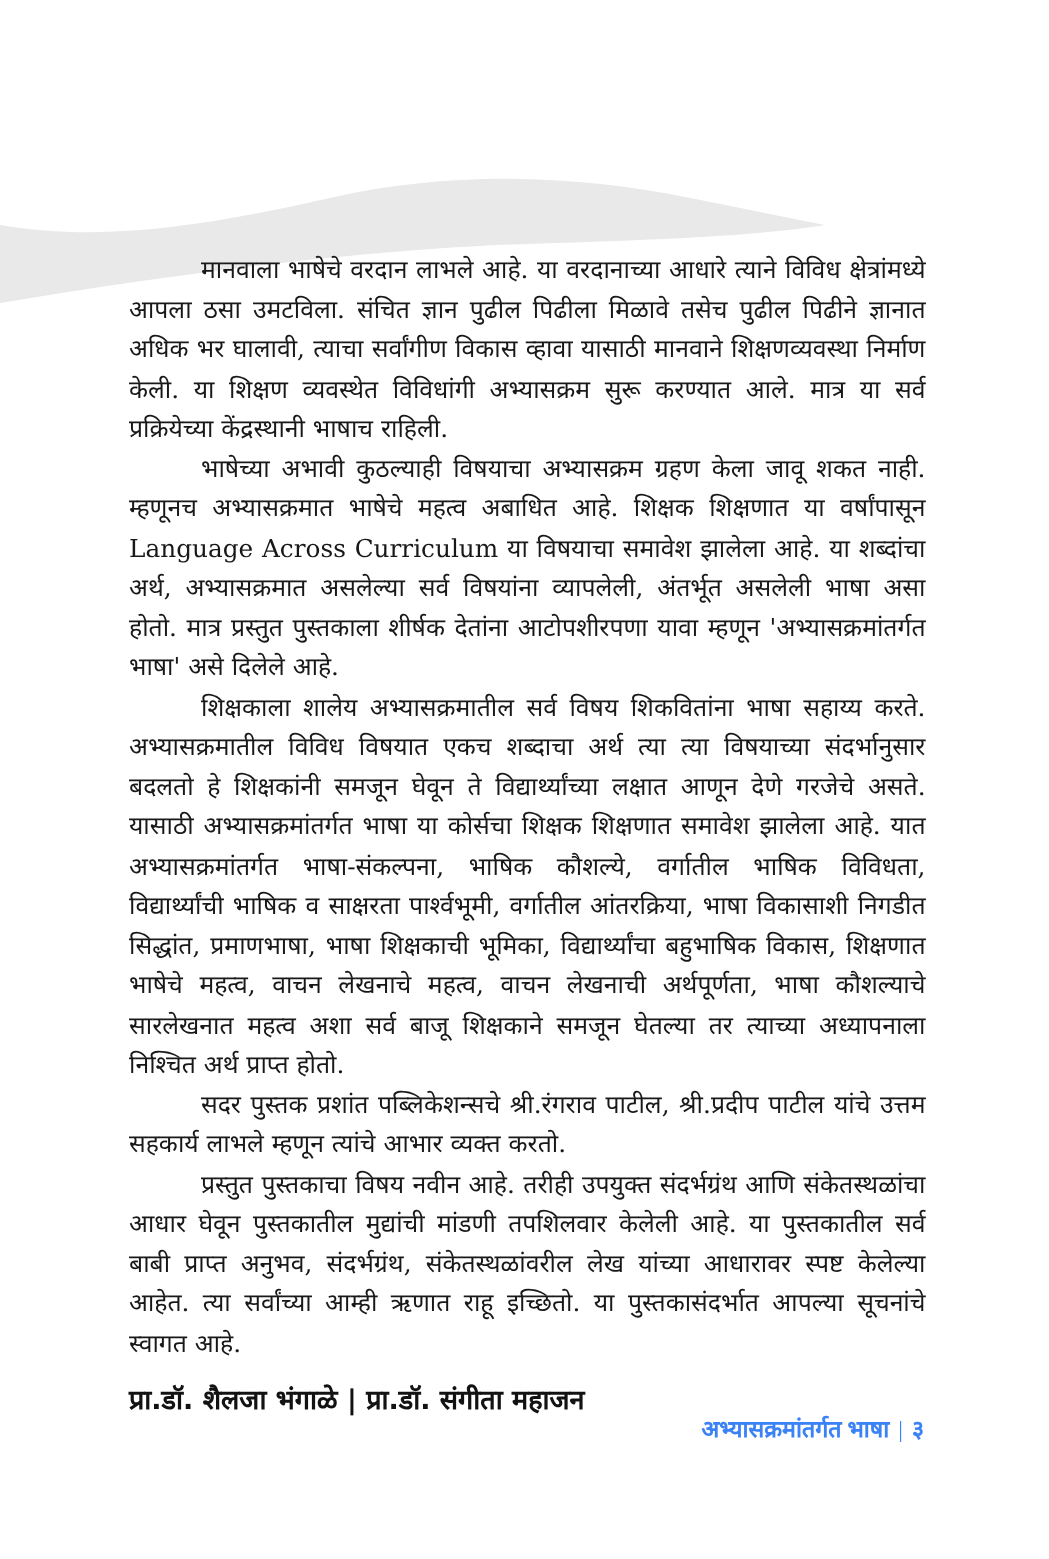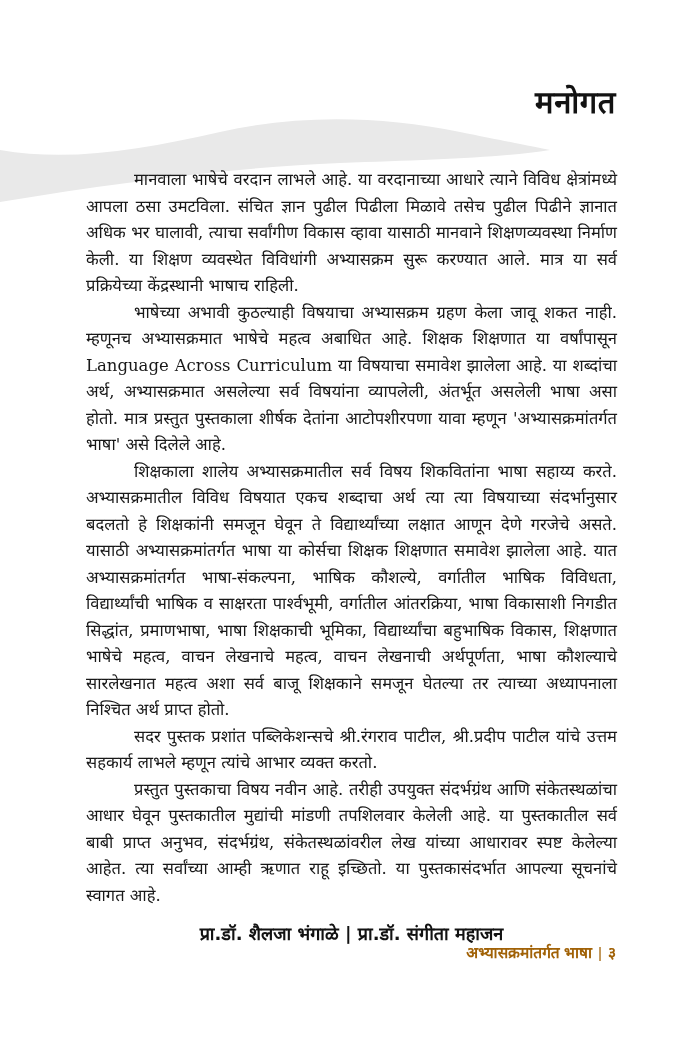--- a/index.html
+++ b/index.html
@@ -46,35 +46,35 @@
     font-size: 16.5px;
     line-height: 26.5px;
     color: #181818;
   }
   .para {
     text-indent: 48px;
     margin: 0;
   }
   .signature {
     margin-top: 12px;
-    text-align: center;
+    text-align: left;
     font-weight: 700;
     font-size: 18px;
     color: #121212;
     font-family: "DejaVu Sans", sans-serif;
   }
   .footer {
     position: absolute;
     top: 941px;
     right: 83px;
     z-index: 1;
     font-size: 15.5px;
     font-weight: 700;
-    color: #a16207;
-    font-family: Liberation Sans, sans-serif;
+    color: #3b82f6;
+    font-family: Liberation Serif, serif;
   }
   .footer .sep {
     margin: 0 6px;
     font-weight: 400;
   }
 </style>
 </head>
 <body>
 
 <div class="page">
@@ -82,21 +82,20 @@
   <svg class="wave" viewBox="0 0 699 230" xmlns="http://www.w3.org/2000/svg" aria-hidden="true">
     <path d="M0,150
              C 70,162 140,150 220,132
              C 300,114 380,116 460,132
              C 505,141 535,147 550,150
              C 500,158 430,160 340,163
              C 240,167 120,182 0,202
              Z" fill="#e9e9e9"></path>
   </svg>
 
-  <h1 class="title">मनोगत</h1>
 
   <div class="content">
     <p class="para">मानवाला भाषेचे वरदान लाभले आहे. या वरदानाच्या आधारे त्याने विविध क्षेत्रांमध्ये आपला ठसा उमटविला. संचित ज्ञान पुढील पिढीला मिळावे तसेच पुढील पिढीने ज्ञानात अधिक भर घालावी, त्याचा सर्वांगीण विकास व्हावा यासाठी मानवाने शिक्षणव्यवस्था निर्माण केली. या शिक्षण व्यवस्थेत विविधांगी अभ्यासक्रम सुरू करण्यात आले. मात्र या सर्व प्रक्रियेच्या केंद्रस्थानी भाषाच राहिली.</p>
     <p class="para">भाषेच्या अभावी कुठल्याही विषयाचा अभ्यासक्रम ग्रहण केला जावू शकत नाही. म्हणूनच अभ्यासक्रमात भाषेचे महत्व अबाधित आहे. शिक्षक शिक्षणात या वर्षांपासून Language Across Curriculum या विषयाचा समावेश झालेला आहे. या शब्दांचा अर्थ, अभ्यासक्रमात असलेल्या सर्व विषयांना व्यापलेली, अंतर्भूत असलेली भाषा असा होतो. मात्र प्रस्तुत पुस्तकाला शीर्षक देतांना आटोपशीरपणा यावा म्हणून 'अभ्यासक्रमांतर्गत भाषा' असे दिलेले आहे.</p>
     <p class="para">शिक्षकाला शालेय अभ्यासक्रमातील सर्व विषय शिकवितांना भाषा सहाय्य करते. अभ्यासक्रमातील विविध विषयात एकच शब्दाचा अर्थ त्या त्या विषयाच्या संदर्भानुसार बदलतो हे शिक्षकांनी समजून घेवून ते विद्यार्थ्यांच्या लक्षात आणून देणे गरजेचे असते. यासाठी अभ्यासक्रमांतर्गत भाषा या कोर्सचा शिक्षक शिक्षणात समावेश झालेला आहे. यात अभ्यासक्रमांतर्गत भाषा-संकल्पना, भाषिक कौशल्ये, वर्गातील भाषिक विविधता, विद्यार्थ्यांची भाषिक व साक्षरता पार्श्वभूमी, वर्गातील आंतरक्रिया, भाषा विकासाशी निगडीत सिद्धांत, प्रमाणभाषा, भाषा शिक्षकाची भूमिका, विद्यार्थ्यांचा बहुभाषिक विकास, शिक्षणात भाषेचे महत्व, वाचन लेखनाचे महत्व, वाचन लेखनाची अर्थपूर्णता, भाषा कौशल्याचे सारलेखनात महत्व अशा सर्व बाजू शिक्षकाने समजून घेतल्या तर त्याच्या अध्यापनाला निश्चित अर्थ प्राप्त होतो.</p>
     <p class="para">सदर पुस्तक प्रशांत पब्लिकेशन्सचे श्री.रंगराव पाटील, श्री.प्रदीप पाटील यांचे उत्तम सहकार्य लाभले म्हणून त्यांचे आभार व्यक्त करतो.</p>
     <p class="para">प्रस्तुत पुस्तकाचा विषय नवीन आहे. तरीही उपयुक्त संदर्भग्रंथ आणि संकेतस्थळांचा आधार घेवून पुस्तकातील मुद्यांची मांडणी तपशिलवार केलेली आहे. या पुस्तकातील सर्व बाबी प्राप्त अनुभव, संदर्भग्रंथ, संकेतस्थळांवरील लेख यांच्या आधारावर स्पष्ट केलेल्या आहेत. त्या सर्वांच्या आम्ही ऋणात राहू इच्छितो. या पुस्तकासंदर्भात आपल्या सूचनांचे स्वागत आहे.</p>
     <p class="signature">प्रा.डॉ. शैलजा भंगाळे | प्रा.डॉ. संगीता महाजन</p>
   </div>
 

